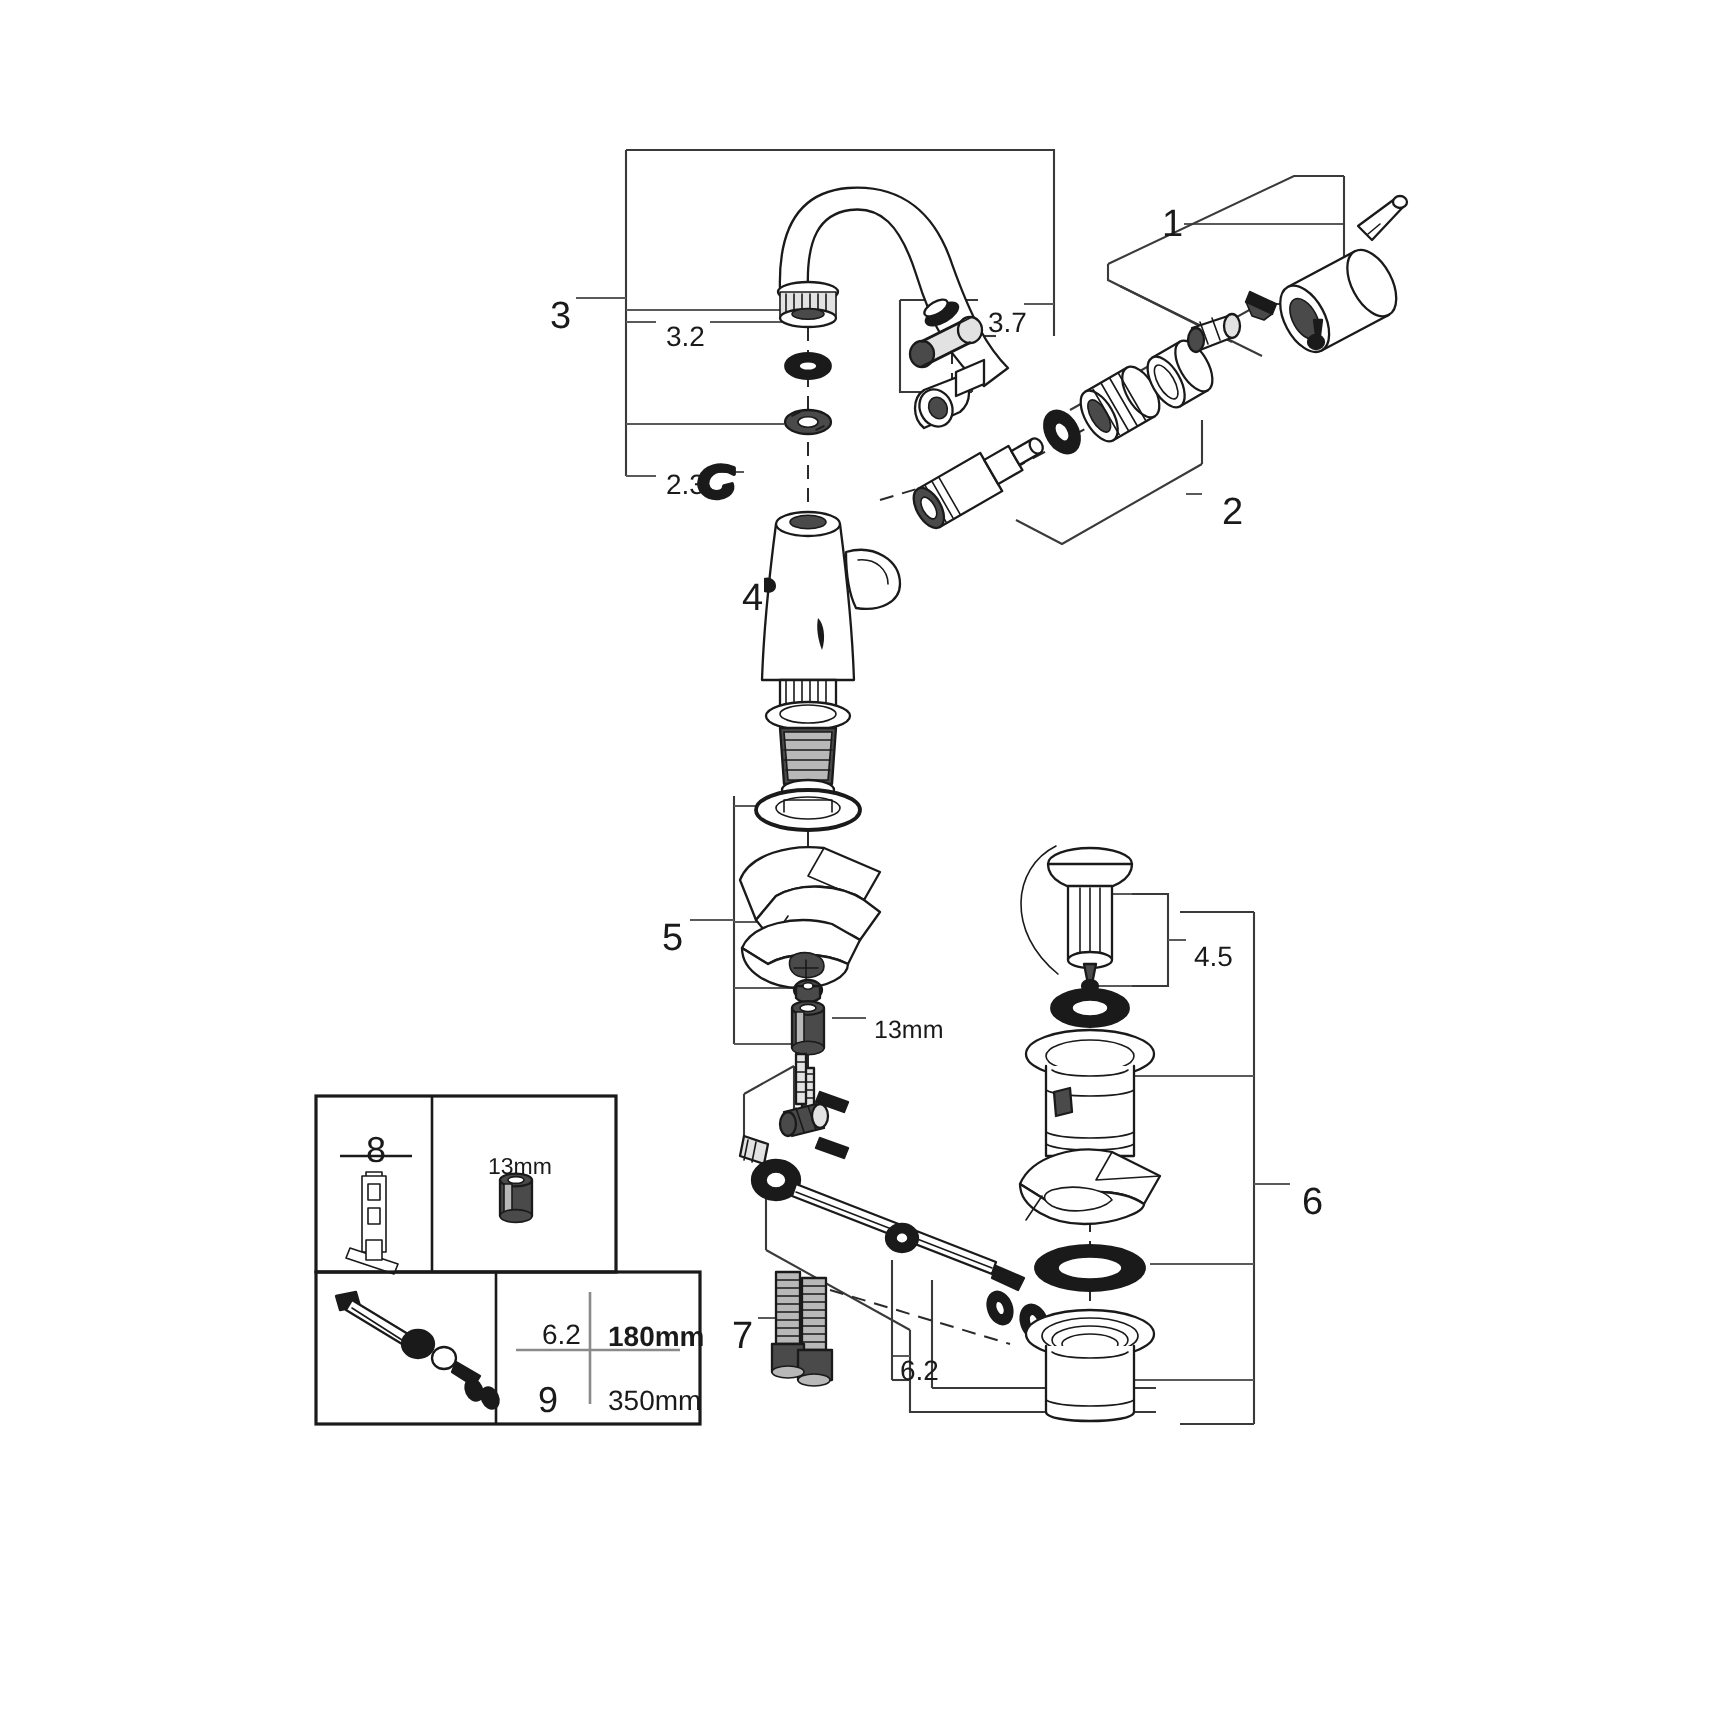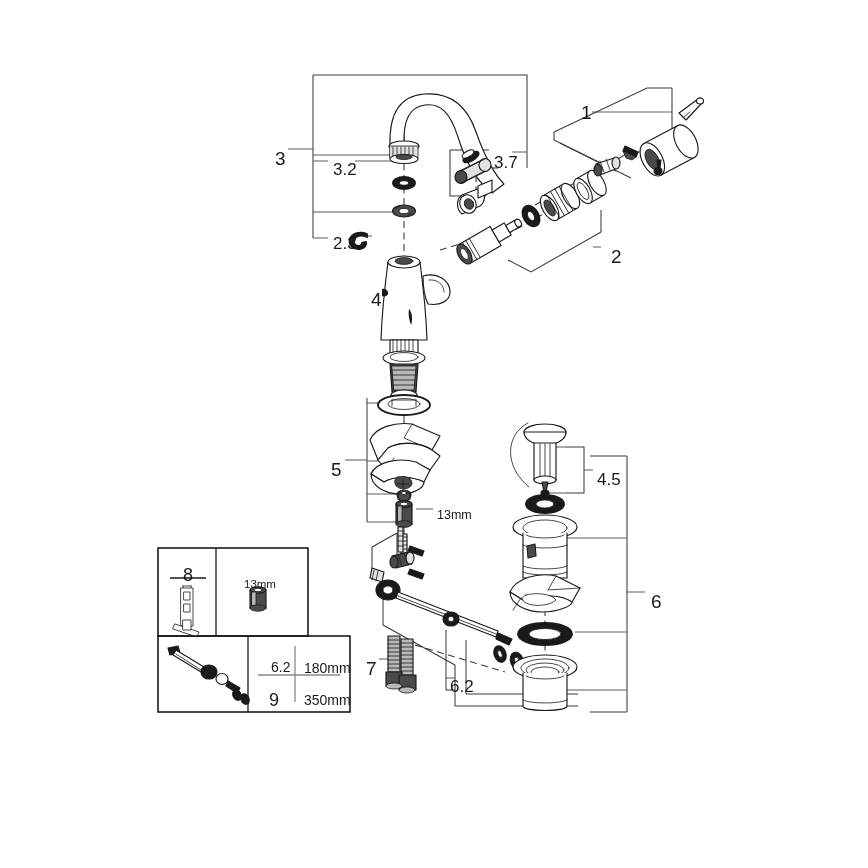--- a/index.html
+++ b/index.html
@@ -29,21 +29,21 @@
   }
   .lbl {
     position: absolute;
     color: #1a1a1a;
     font-family: "Liberation Sans", sans-serif;
     white-space: nowrap;
     line-height: 1;
     user-select: none;
   }
   .lbl-major { font-size: 19px; }
-  .lbl-minor { font-size: 17px; }
+  .lbl-minor { font-size: 14px; }
   .lbl-dim   { font-size: 12.5px; }
   .lbl-table-num  { font-size: 18px; }
   .lbl-table-cell { font-size: 14px; }
   .lbl-table-small{ font-size: 11.5px; }
 </style>
 </head>
 <body>
 
 <div id="diagram-root">
 
@@ -490,17 +490,17 @@
 <span class="lbl lbl-dim" style="left:437px; top:509px;">13mm</span>
 <span class="lbl lbl-major" style="left:651px; top:592px;">6</span>
 <span class="lbl lbl-minor" style="left:597px; top:471px;">4.5</span>
 <span class="lbl lbl-minor" style="left:450px; top:678px;">6.2</span>
 <span class="lbl lbl-major" style="left:366px; top:659px;">7</span>
 
 <span class="lbl lbl-table-num" style="left:183px; top:566px;">8</span>
 <span class="lbl lbl-table-small" style="left:244px; top:579px;">13mm</span>
 
 <span class="lbl lbl-table-cell" style="left:271px; top:660px;">6.2</span>
-<span class="lbl lbl-table-cell" style="left:304px; top:661px;">180mm</span>
+<span class="lbl lbl-table-cell" style="left:304px; top:661px;font-weight:bold;">180mm</span>
 <span class="lbl lbl-table-num" style="left:269px; top:691px;">9</span>
 <span class="lbl lbl-table-cell" style="left:304px; top:693px;">350mm</span>
 
 </div>
 
 </body></html>

